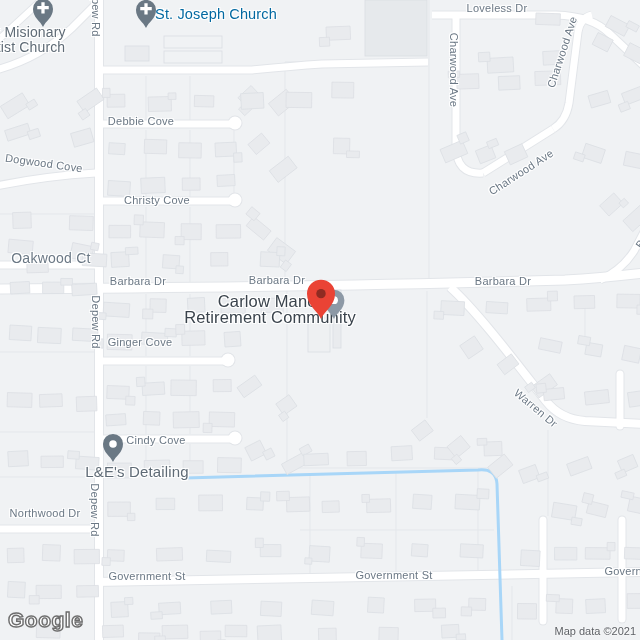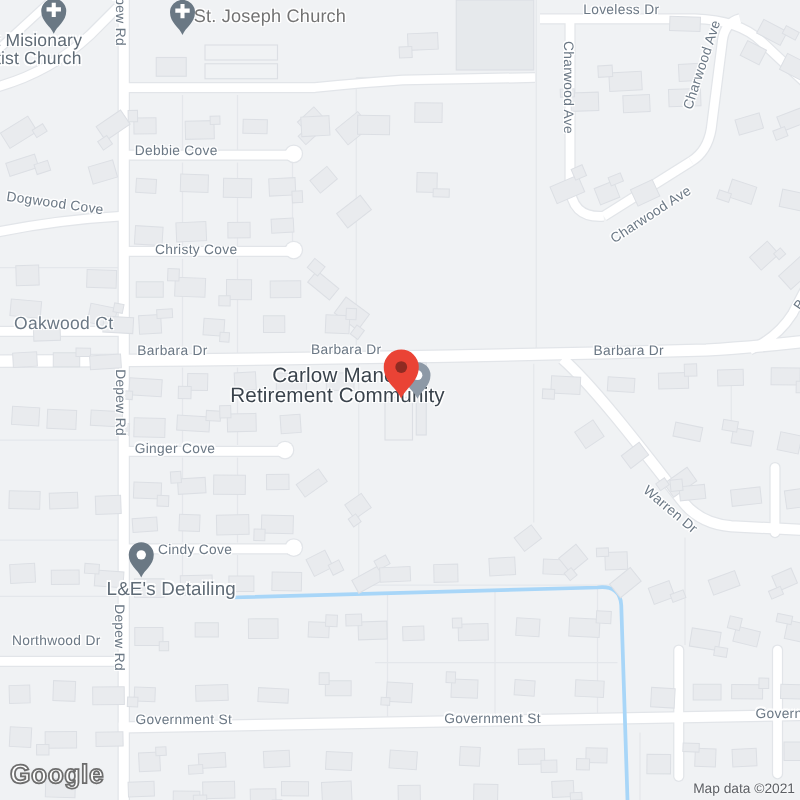--- a/index.html
+++ b/index.html
@@ -711,32 +711,32 @@
       <div class="map-label street-label" style="left: 44px; top: 163px; font-size: 11px; color: rgb(107, 120, 133); transform: translate(-50%, -50%) rotate(8deg);">Dogwood Cove</div>
       <div class="map-label street-label" style="left: 141px; top: 200px; font-size: 11px; color: rgb(107, 120, 133); transform: translate(-50%, -50%) rotate(0deg); margin-left: 16px;">Christy Cove</div>
       <div class="map-label street-label" style="left: 51px; top: 258px; font-size: 14px; color: rgb(107, 120, 133); transform: translate(-50%, -50%) rotate(0deg);">Oakwood Ct</div>
       <div class="map-label street-label" style="left: 96px; top: 10px; font-size: 11px; color: rgb(107, 120, 133); transform: translate(-50%, -50%) rotate(90deg);">Depew Rd</div>
       <div class="map-label street-label" style="left: 96px; top: 322px; font-size: 11px; color: rgb(107, 120, 133); transform: translate(-50%, -50%) rotate(90deg);">Depew Rd</div>
       <div class="map-label street-label" style="left: 95px; top: 510px; font-size: 11px; color: rgb(107, 120, 133); transform: translate(-50%, -50%) rotate(90deg);">Depew Rd</div>
       <div class="map-label street-label" style="left: 138px; top: 281px; font-size: 11px; color: rgb(107, 120, 133); transform: translate(-50%, -50%) rotate(0deg);">Barbara Dr</div>
       <div class="map-label street-label" style="left: 277px; top: 280px; font-size: 11px; color: rgb(107, 120, 133); transform: translate(-50%, -50%) rotate(0deg);">Barbara Dr</div>
       <div class="map-label street-label" style="left: 503px; top: 281px; font-size: 11px; color: rgb(107, 120, 133); transform: translate(-50%, -50%) rotate(0deg);">Barbara Dr</div>
       <div class="map-label street-label" style="left: 654px; top: 224px; font-size: 11px; color: rgb(107, 120, 133); transform: translate(-50%, -50%) rotate(-55deg);">Barbara Dr</div>
-      <div class="map-label street-label" style="left: 140px; top: 359px; font-size: 11px; color: rgb(107, 120, 133); transform: translate(-50%, -50%) rotate(0deg);">Ginger Cove</div>
+      <div class="map-label street-label" style="left: 140px; top: 342px; font-size: 11px; color: rgb(107, 120, 133); transform: translate(-50%, -50%) rotate(0deg);">Ginger Cove</div>
       <div class="map-label street-label" style="left: 536px; top: 408px; font-size: 11px; color: rgb(107, 120, 133); transform: translate(-50%, -50%) rotate(40deg);">Warren Dr</div>
       <div class="map-label street-label" style="left: 156px; top: 440px; font-size: 11px; color: rgb(107, 120, 133); transform: translate(-50%, -50%) rotate(0deg);">Cindy Cove</div>
       <div class="map-label street-label" style="left: 45px; top: 513px; font-size: 11px; color: rgb(107, 120, 133); transform: translate(-50%, -50%) rotate(0deg);">Northwood Dr</div>
       <div class="map-label street-label" style="left: 147px; top: 576px; font-size: 11px; color: rgb(107, 120, 133); transform: translate(-50%, -50%) rotate(0deg);">Government St</div>
       <div class="map-label street-label" style="left: 394px; top: 575px; font-size: 11px; color: rgb(107, 120, 133); transform: translate(-50%, -50%) rotate(0deg);">Government St</div>
       <div class="map-label street-label" style="left: 643px; top: 571px; font-size: 11px; color: rgb(107, 120, 133); transform: translate(-50%, -50%) rotate(0deg);">Government St</div>
       <div class="map-label poi-label" style="left: 31px; top: 39px; font-size: 14px; line-height: 14.5px; color: rgb(95, 107, 118); transform: translate(-50%, -50%);">
         <span class="ln">t Misionary</span>
         <span class="ln">tist Church</span>
       </div>
-      <div class="map-label poi-label" style="left: 216px; top: 14px; font-size: 14.5px; line-height: 14.5px; color: #737373; transform: translate(-50%, -50%);">
+      <div class="map-label poi-label" style="left: 216px; top: 14px; font-size: 14.5px; line-height: 14.5px; color: #0369a1; transform: translate(-50%, -50%);">
         <span class="ln">St. Joseph Church</span>
       </div>
       <div class="map-label poi-label" style="left: 270px; top: 309px; font-size: 16.5px; line-height: 15.5px; color: rgb(58, 67, 76); transform: translate(-50%, -50%);">
         <span class="ln">Carlow Manor</span>
         <span class="ln">Retirement Community</span>
       </div>
       <div class="map-label poi-label" style="left: 137px; top: 472px; font-size: 15px; line-height: 14.5px; color: rgb(95, 107, 118); transform: translate(-50%, -50%);">
         <span class="ln">L&amp;E's Detailing</span>
       </div>
     </div>

